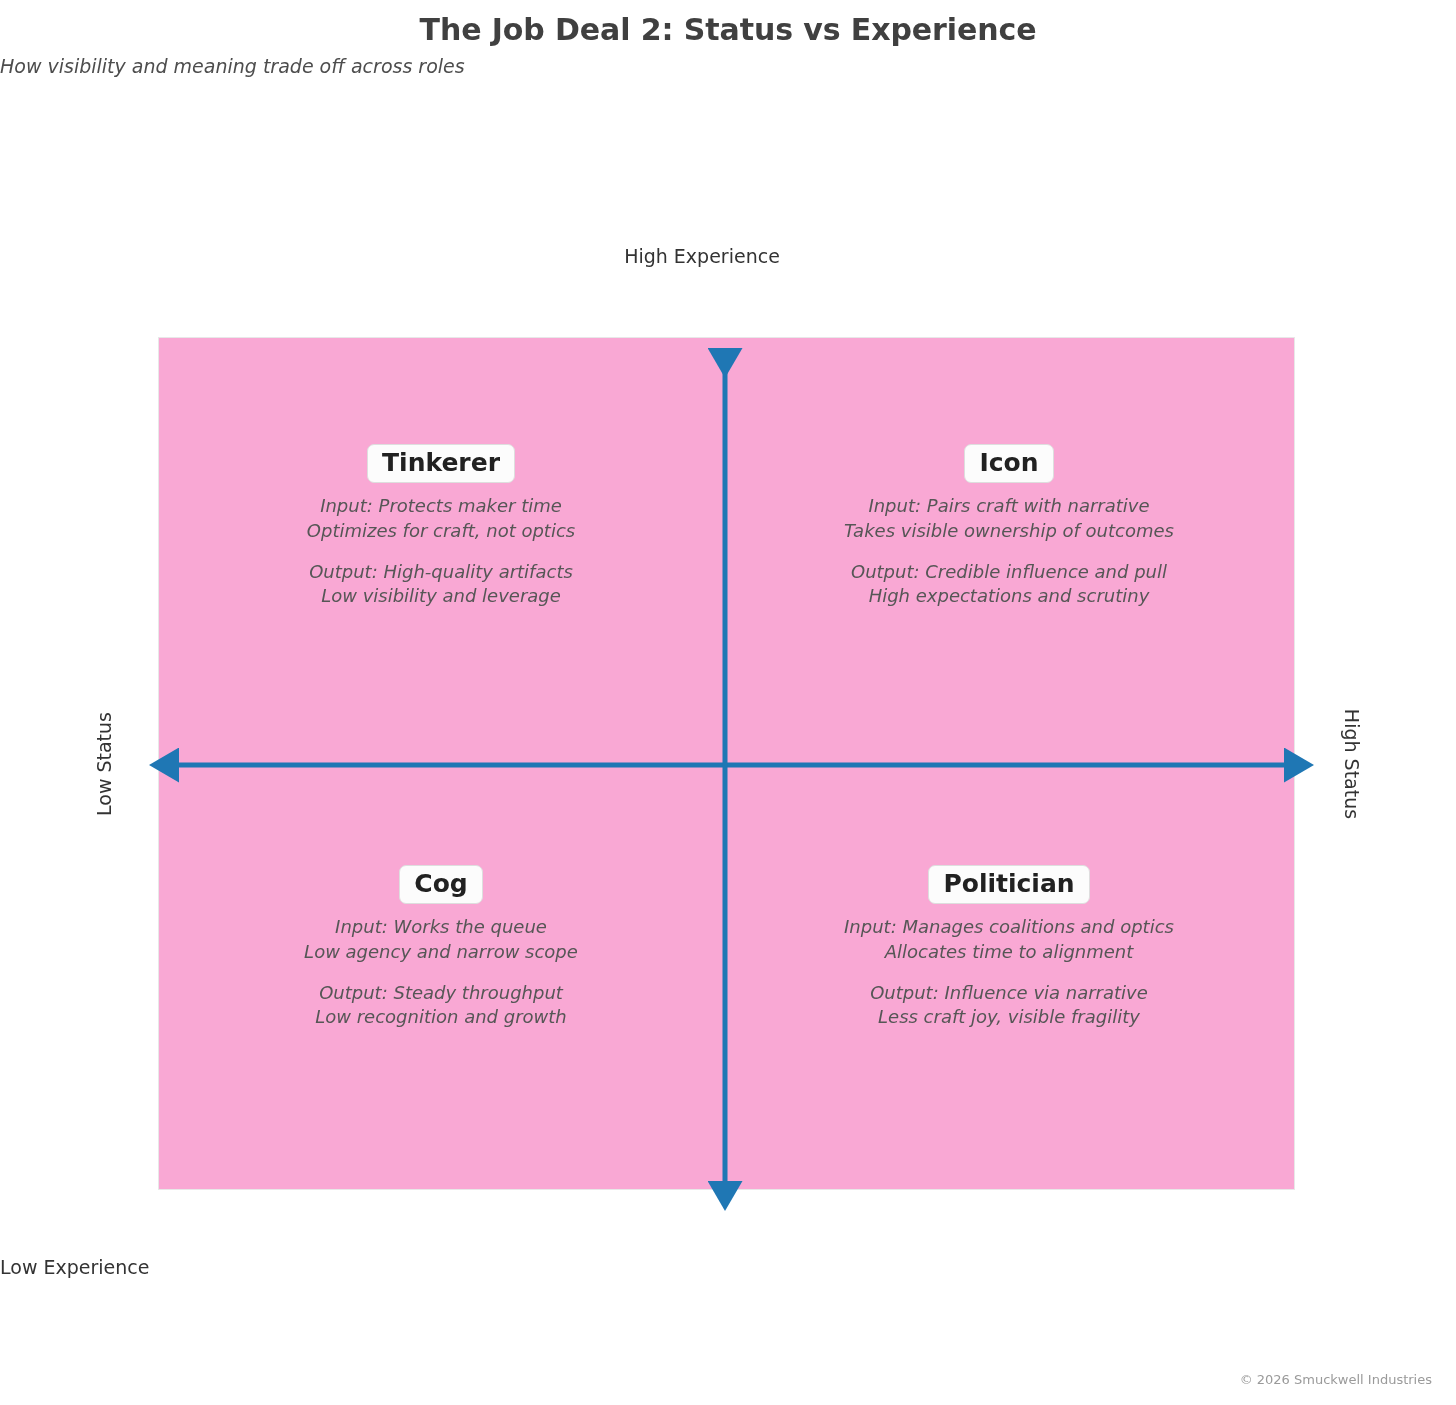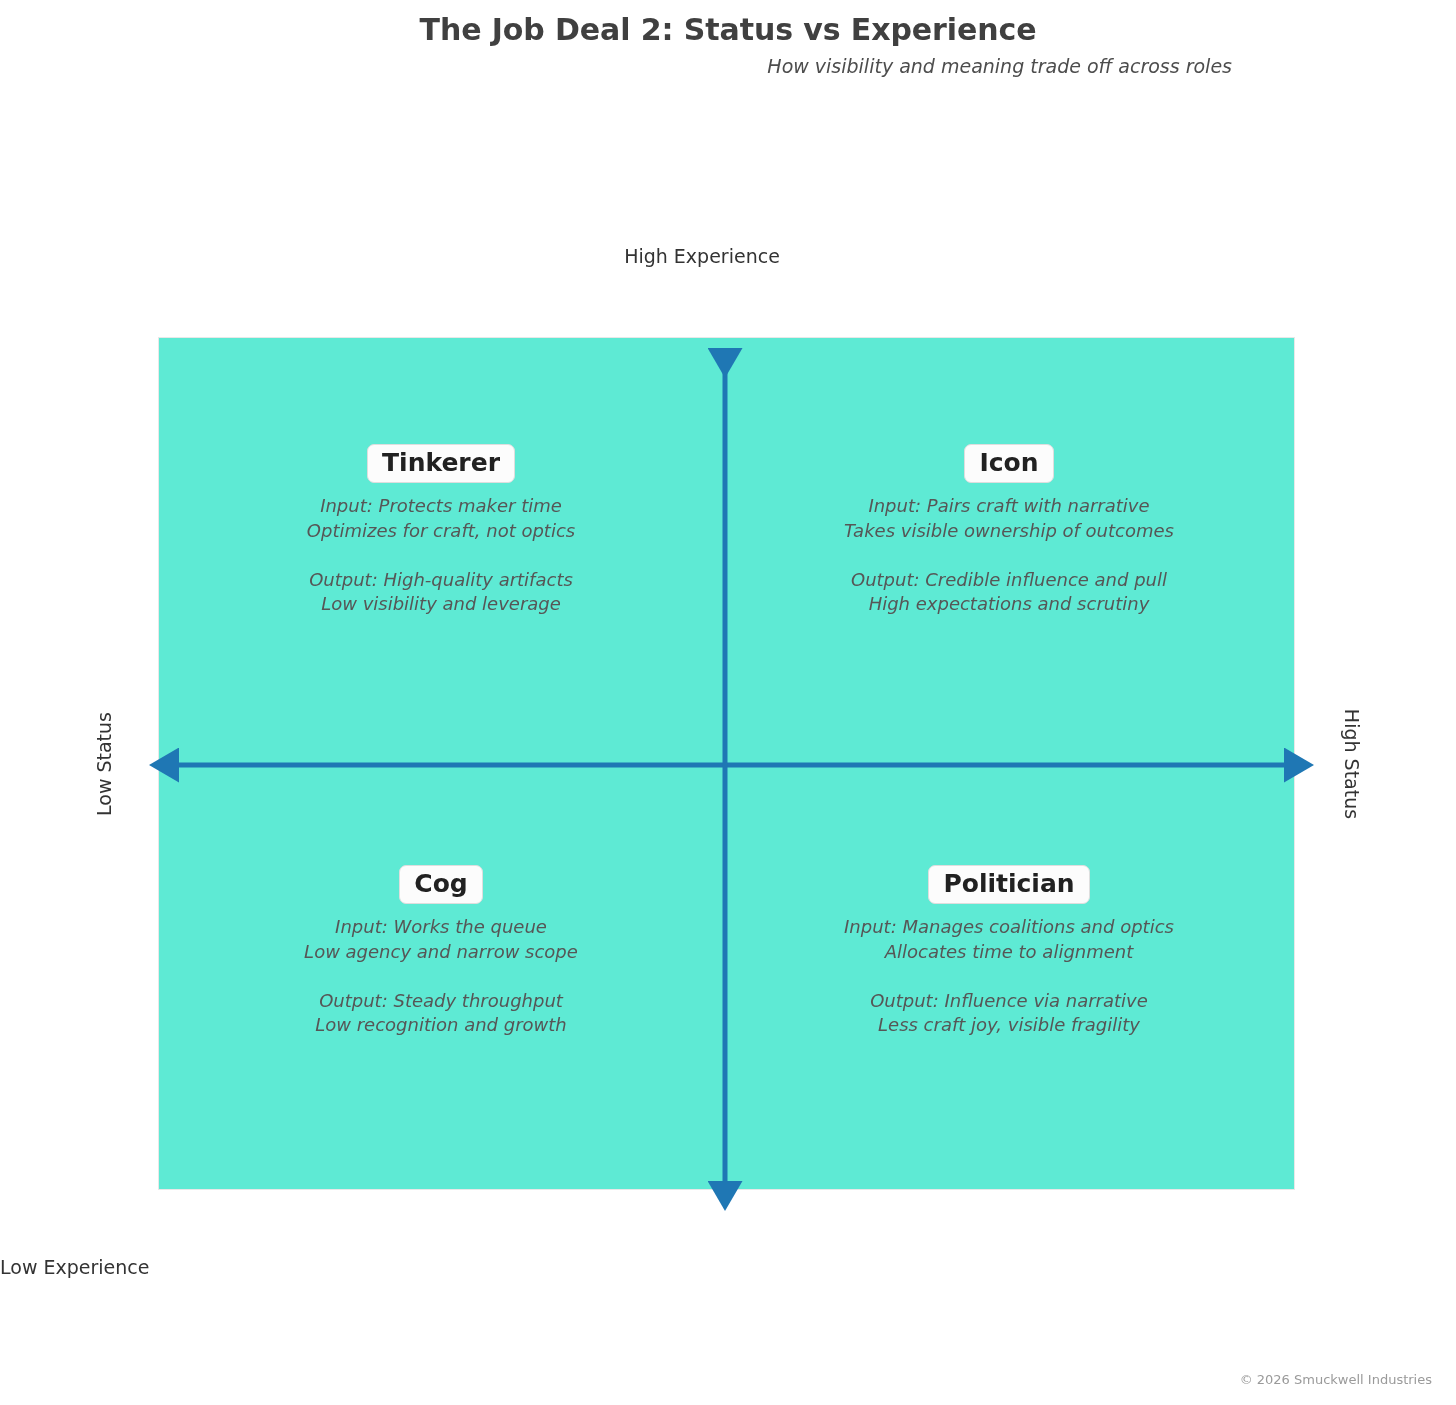--- a/index.html
+++ b/index.html
@@ -26,21 +26,21 @@
     font-size: 30px;
     font-weight: bold;
     color: #404040;
     letter-spacing: -0.1px;
   }
   #chart-subtitle {
     position: absolute;
     top: 55px;
     left: 0;
     width: 1232px;
-    text-align: right;
+    text-align: left;
     font-family: "DejaVu Sans", sans-serif;
     font-size: 19px;
     font-style: italic;
     color: #4d4d4d;
   }
 
   
   .axis-caption {
     position: absolute;
     font-family: "DejaVu Sans", sans-serif;
@@ -72,21 +72,21 @@
     transform-origin: center center;
   }
 
   
   #plot-area {
     position: absolute;
     left: 158px;
     top: 337px;
     width: 1137px;
     height: 853px;
-    background: #5eead4;
+    background: #f9a8d4;
     border: 1px solid #e8e8e8;
     box-sizing: border-box;
   }
 
   
   #axis-horizontal, #axis-vertical {
     position: absolute;
     left: 0;
     top: 0;
     width: 1137px;
@@ -122,21 +122,21 @@
   }
   .quadrant-block {
     font-family: "DejaVu Sans", sans-serif;
     font-size: 18px;
     font-style: italic;
     color: #565656;
     line-height: 1.38;
     white-space: pre-line;
   }
   .quadrant-input  { margin-top: 11px; }
-  .quadrant-output { margin-top: 24px; }
+  .quadrant-output { margin-top: 16px; }
 
   
   #footer-credit {
     position: absolute;
     right: 24px;
     bottom: 18px;
     font-family: "DejaVu Sans", sans-serif;
     font-size: 13px;
     color: #9a9a9a;
     white-space: nowrap;

